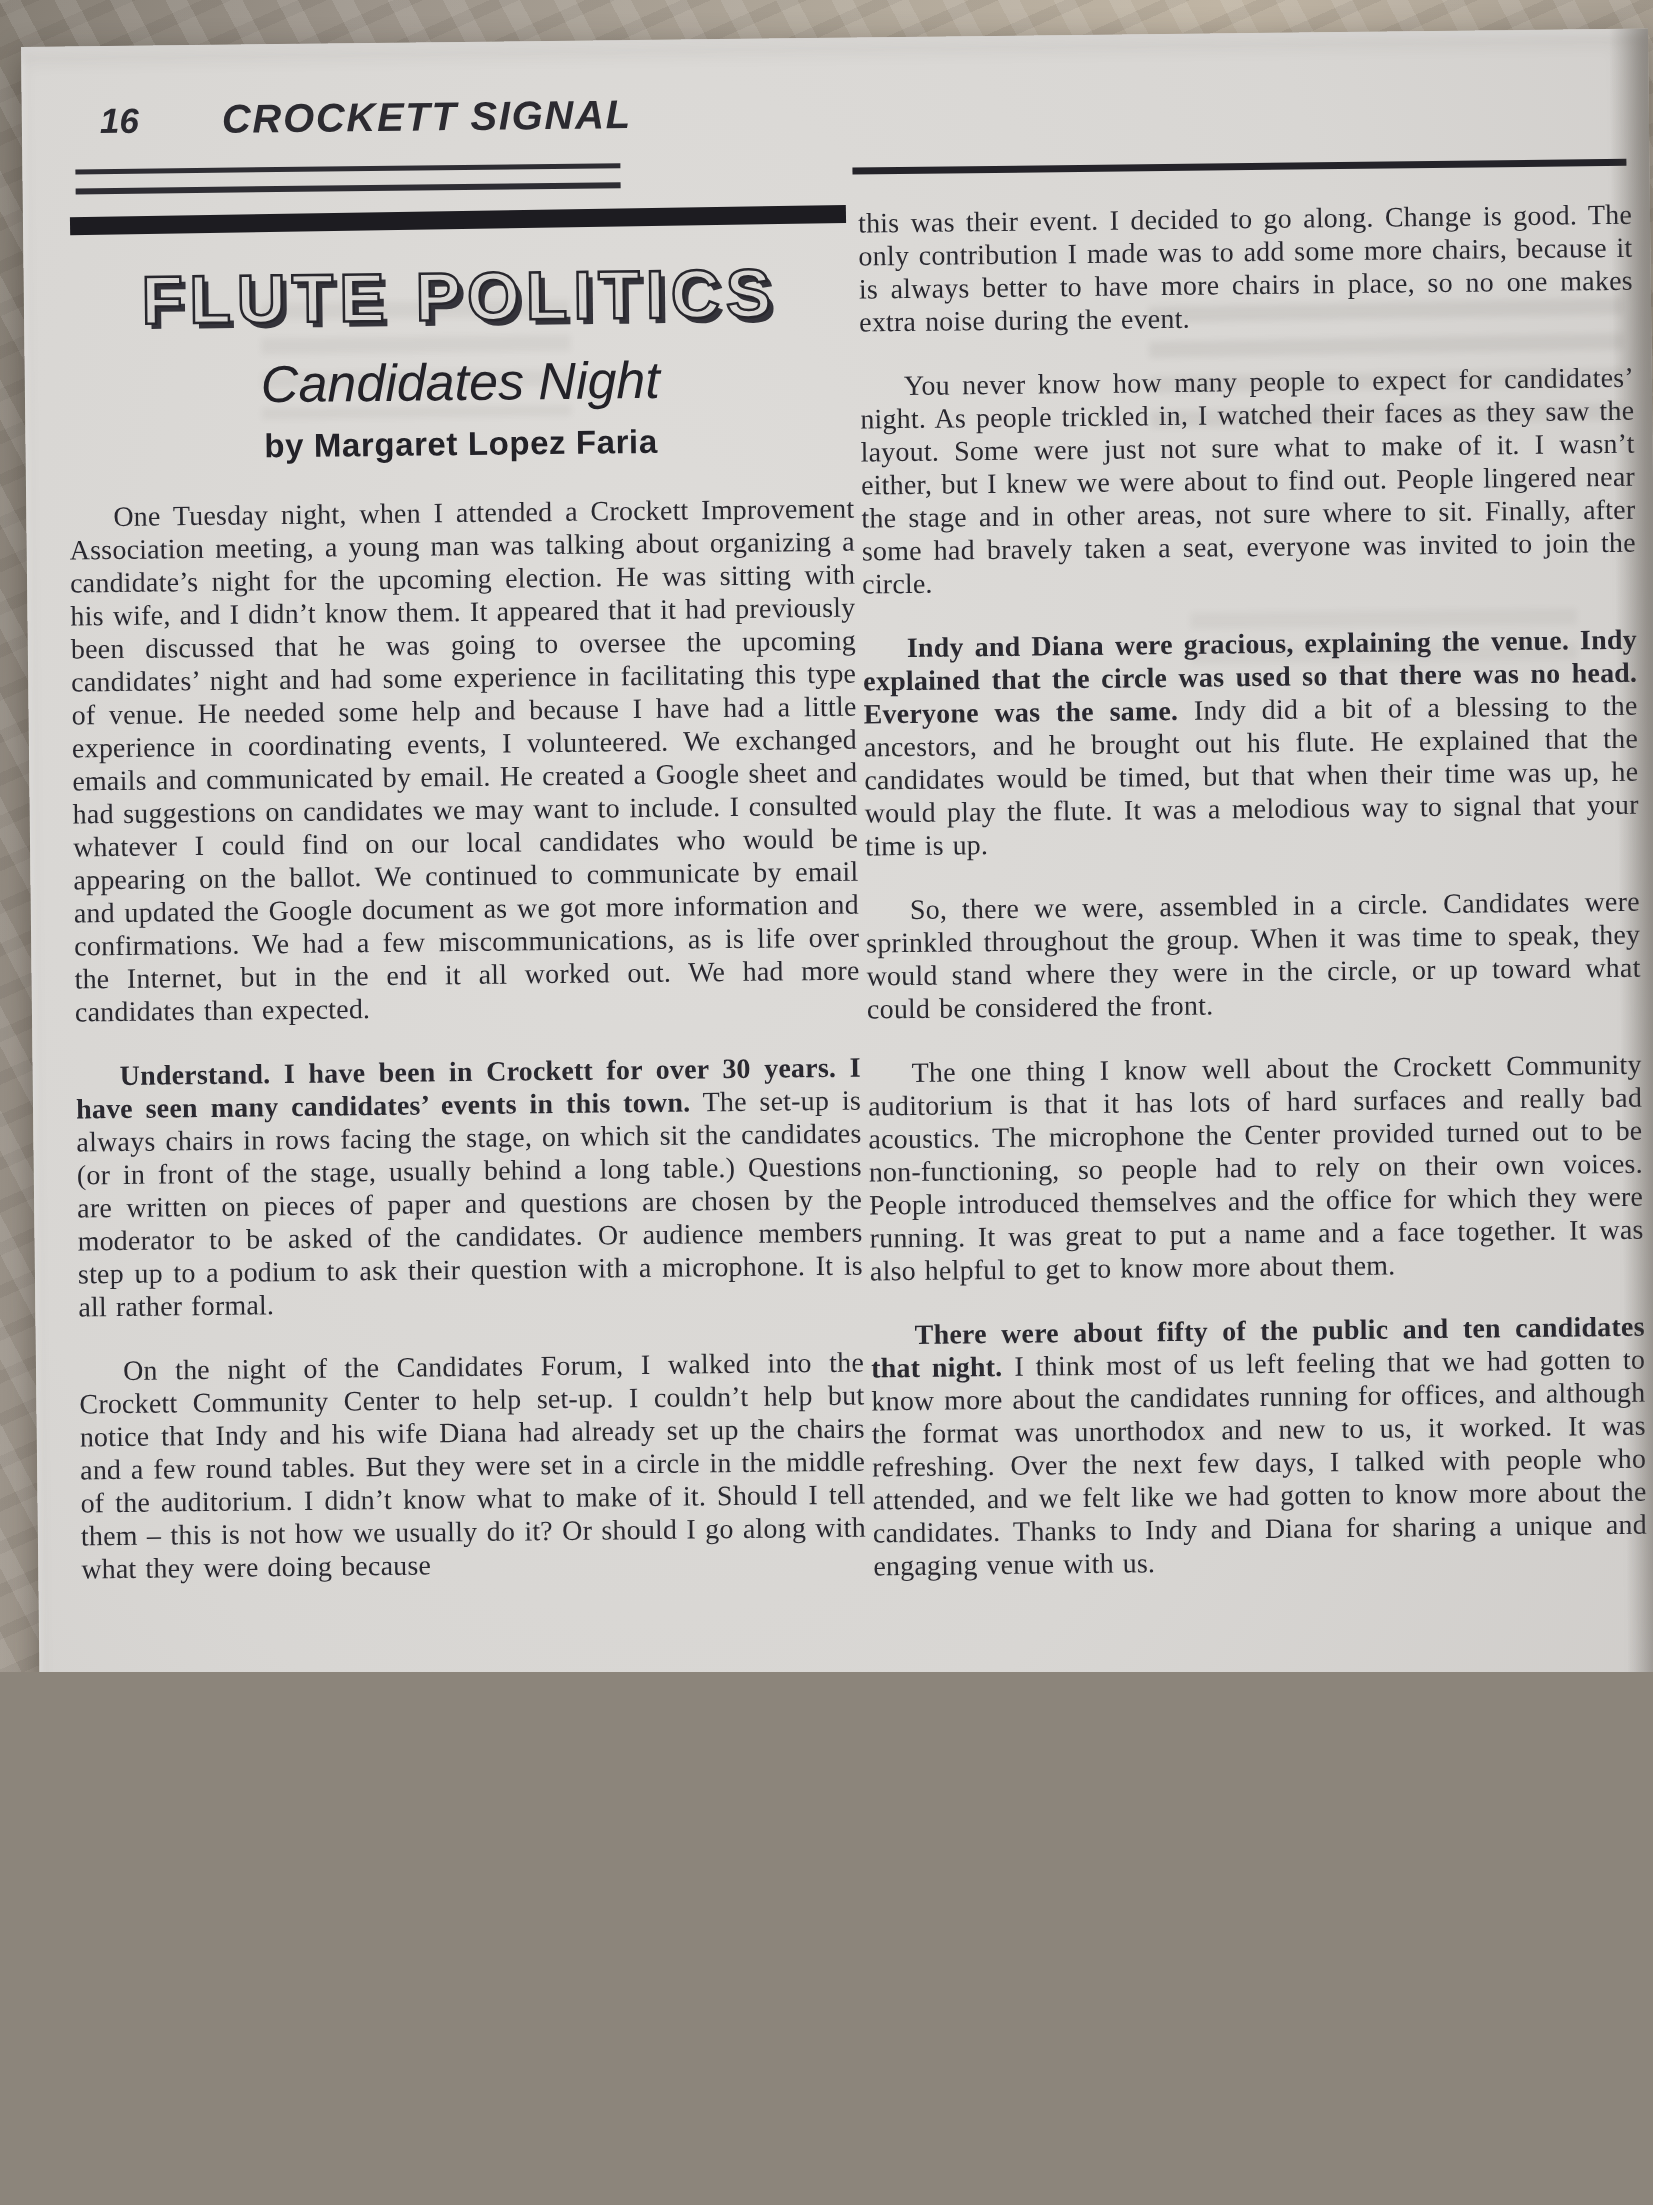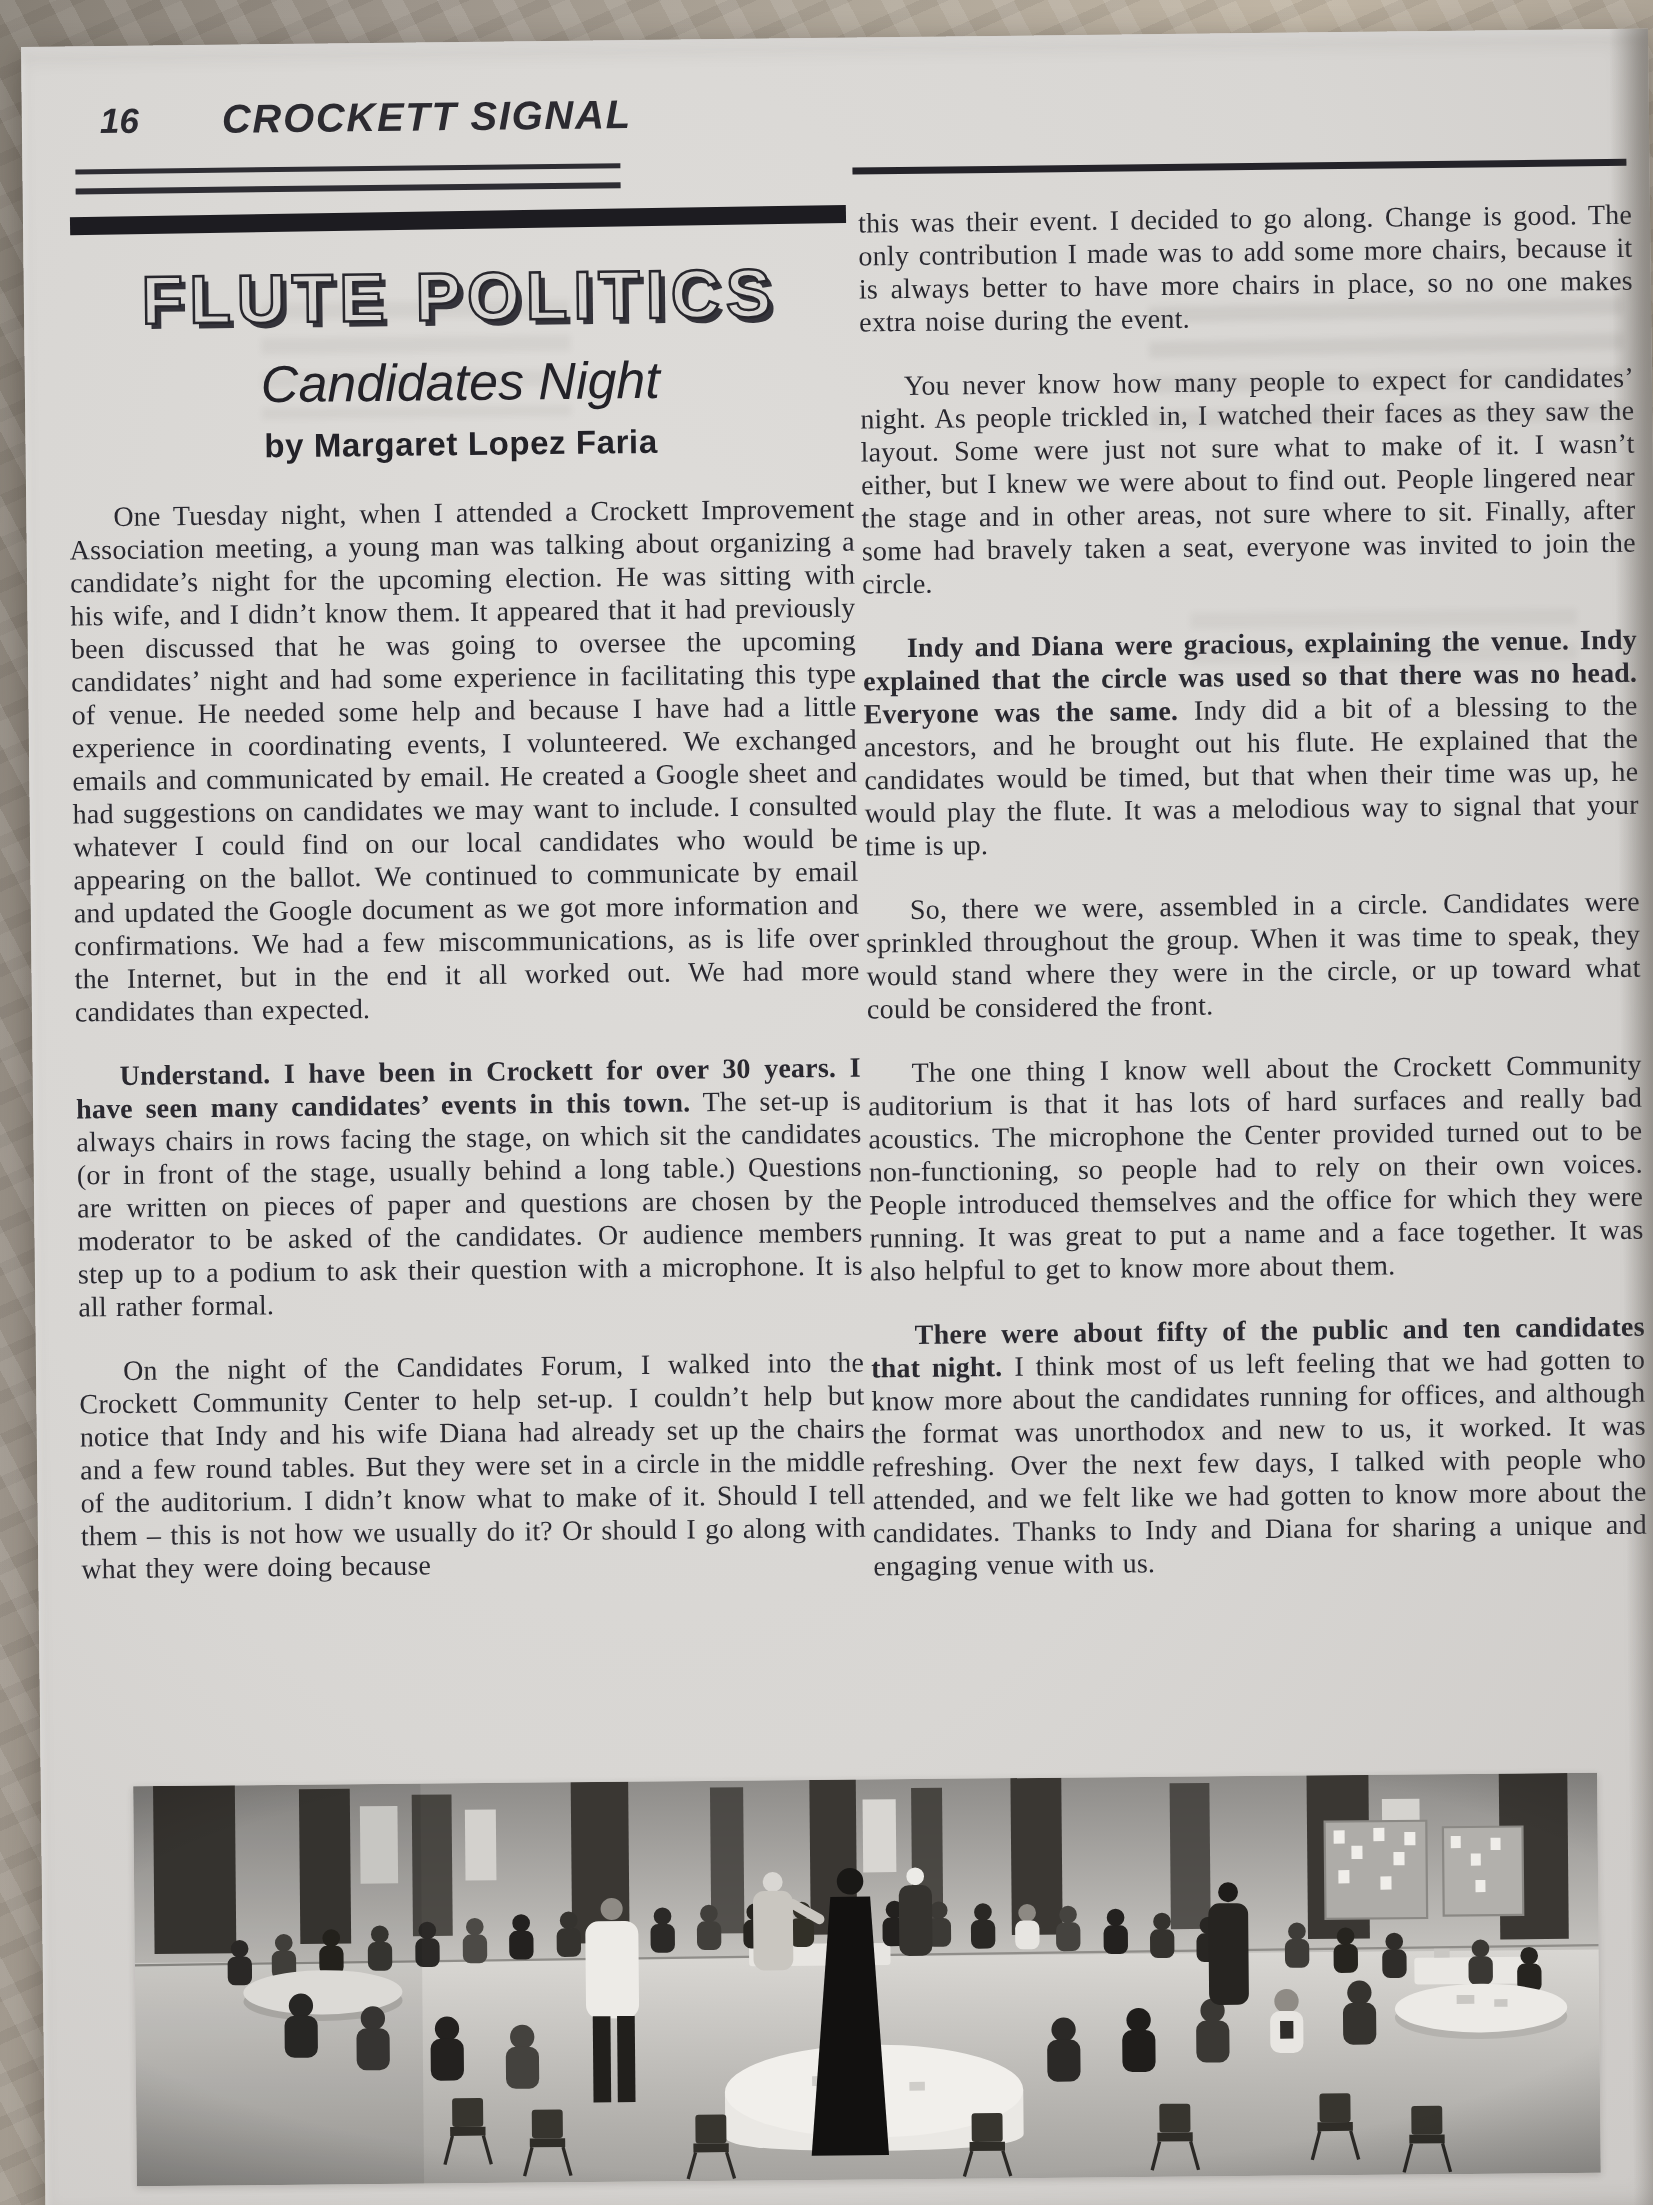--- a/index.html
+++ b/index.html
@@ -3,21 +3,21 @@
 <meta charset="utf-8">
 <style>
   :root{
     --page-bg:#d8d6d3;
     --ink:#2a2930;
     --fabric:#a39a8c;
   }
   html,body{margin:0;padding:0;}
   body{font-family:"Liberation Serif",serif;background:#8c857b;}
   .scene{
-    position:relative;width:1654px;height:2205px;overflow:hidden;
+    position:relative;width:1654px;height:1672px;overflow:hidden;
     background:linear-gradient(105deg,#857e74 0%,#9c948a 18%,#b1a89a 40%,#c0b5a4 58%,#a89f92 78%,#958d81 100%);
     text-decoration:underline;
   }
   .scene::before{
     content:"";position:absolute;inset:0;
     background:repeating-linear-gradient(62deg,rgba(255,255,255,.10) 0 19px,rgba(255,255,255,0) 19px 49px),
                repeating-linear-gradient(-24deg,rgba(60,52,44,.08) 0 12px,rgba(60,52,44,0) 12px 39px);
     pointer-events:none;
   }
   .page{

